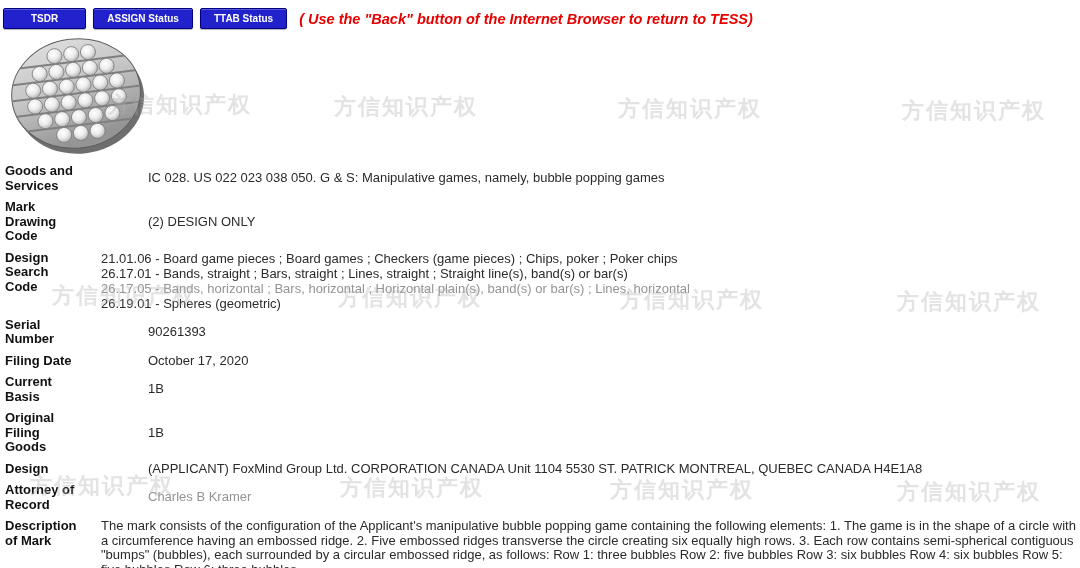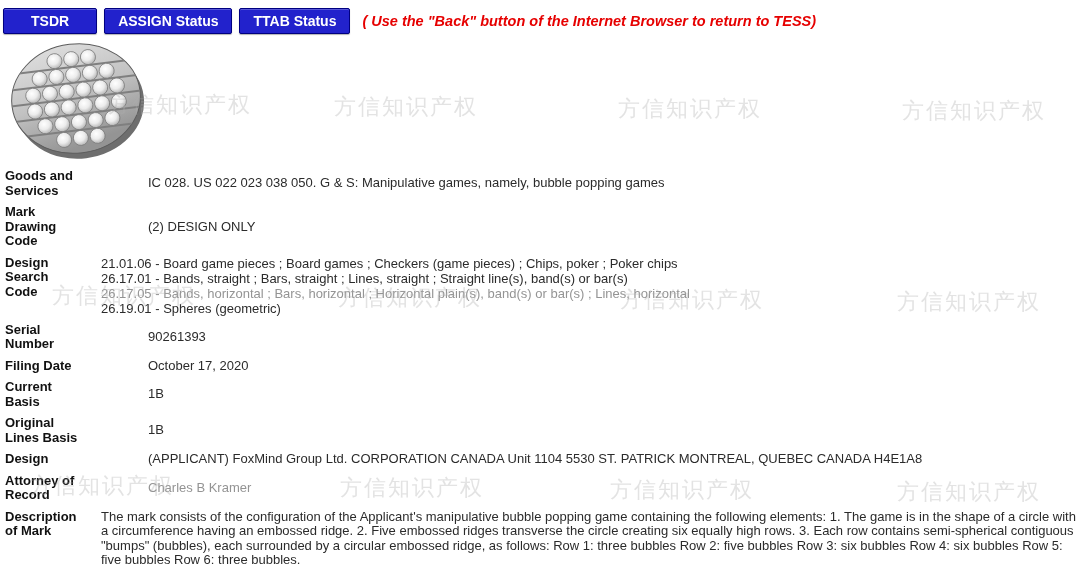--- a/index.html
+++ b/index.html
@@ -7,21 +7,21 @@
     width:1080px; height:568px; overflow:hidden;
     background:#ffffff;
     font-family:"Liberation Sans", sans-serif;
     color:#222;
   }
   .page { position:relative; width:1080px; height:568px; overflow:hidden; background:#fff; }
 
   
   .toolbar { display:flex; align-items:center; padding:8px 0 0 3px; }
   .btn {
-    background:#2222cc; color:#ffffff; font-weight:bold; font-size:14px;
+    background:#2222cc; color:#ffffff; font-weight:bold; font-size:10px;
     border:1px solid #000080; border-radius:2px;
     padding:4px 13px; margin-right:7px; cursor:pointer;
     font-family:"Liberation Sans", sans-serif;
     box-shadow:inset 0 1px 0 rgba(255,255,255,.25), 0 1px 1px rgba(0,0,0,.3);
     text-align:right;
   }
   .btn.tsdr { padding:4px 27px; }
   .notice {
     color:#e60000; font-style:italic; font-weight:bold; font-size:14.5px;
     margin-left:5px; white-space:nowrap;
@@ -35,21 +35,21 @@
   .frow { display:flex; margin-bottom:7px; }
   .frow.center { align-items:center;gap:47px; }
   .lbl { width:74px; flex-shrink:0; font-weight:bold; color:#111; line-height:14.5px; }
   .val { margin-left:22px; color:#2b2b2b; line-height:14.5px; }
   .val .dline { line-height:15px; }
   .faded { color:#949494; }
 
   
   .wm {
     position:absolute; z-index:4; pointer-events:none;
-    font-size:22px; font-weight:normal; letter-spacing:2px;
+    font-size:22px; font-weight:bold; letter-spacing:2px;
     color:rgba(175,175,175,0.35);
     white-space:nowrap; user-select:none;
   }
 </style>
 </head>
 <body>
 
 <div class="page">
 
   <span class="wm" style="left:108px; top:90px;">方信知识产权</span>
@@ -162,21 +162,21 @@
       <div class="lbl">Filing Date</div>
       <div class="val">October 17, 2020</div>
     </div>
 
     <div class="frow center">
       <div class="lbl">Current Basis</div>
       <div class="val">1B</div>
     </div>
 
     <div class="frow center">
-      <div class="lbl">Original Lines Basis</div>
+      <div class="lbl">Original Filing Goods</div>
       <div class="val">1B</div>
     </div>
 
     <div class="frow center">
       <div class="lbl">Design</div>
       <div class="val">(APPLICANT) FoxMind Group Ltd. CORPORATION CANADA Unit 1104 5530 ST. PATRICK MONTREAL, QUEBEC CANADA H4E1A8</div>
     </div>
 
     <div class="frow center">
       <div class="lbl">Attorney of Record</div>

